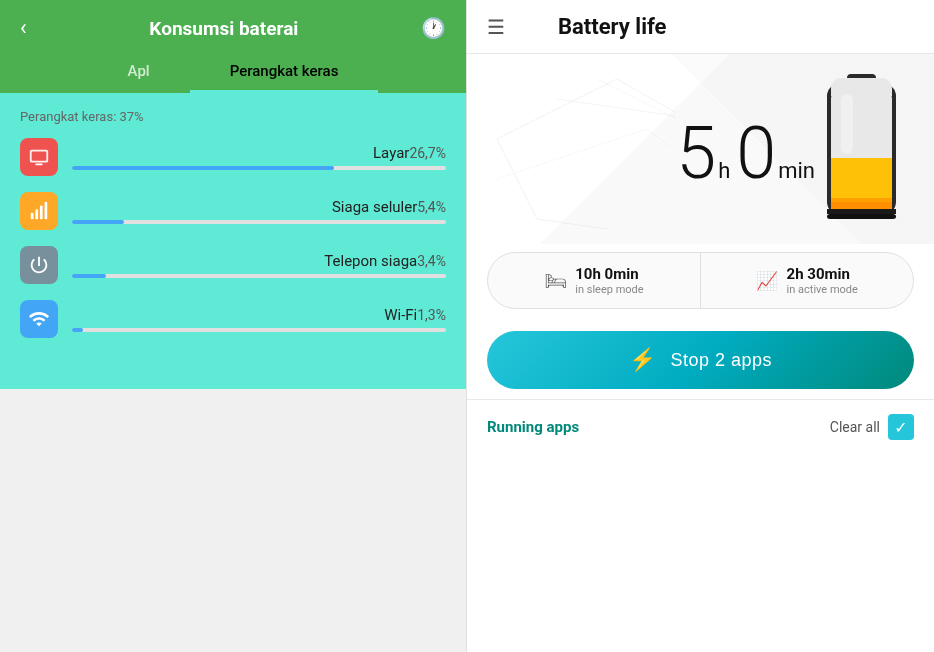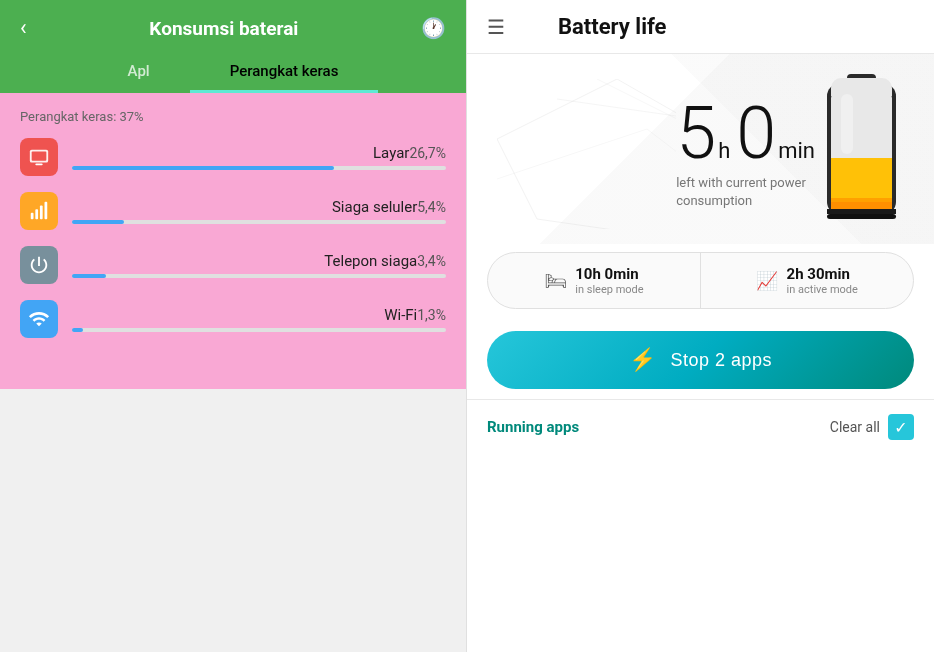--- a/index.html
+++ b/index.html
@@ -73,21 +73,21 @@
 
     .tab.active {
       color: #000000;
       border-bottom: 3px solid #5eead4;
     }
 
     .left-content {
       padding: 16px 20px;
       flex: 1;
       overflow-y: auto;
-      background: #f9a8d4;
+      background: #5eead4;
     }
 
     .hardware-label {
       font-size: 13px;
       color: #666;
       margin-bottom: 14px;
     }
 
     .battery-item {
       display: flex;
@@ -488,23 +488,20 @@
       <line x1="150" y1="50" x2="280" y2="150" stroke="#ccc" stroke-width="0.5" opacity="0.3"></line>
     </svg>
 
     <div class="time-display">
       <div class="time-big">
         <span class="time-number">5</span>
         <span class="time-unit">h</span>
         <span class="time-number">0</span>
         <span class="time-unit">min</span>
       </div>
-      <div class="time-sub">
-        left with current power<br>consumption
-      </div>
     </div>
 
     <div class="battery-svg-wrap">
       <svg width="85" height="160" viewBox="0 0 85 160" xmlns="http://www.w3.org/2000/svg">
 
         <rect x="28" y="0" width="29" height="10" rx="4" fill="#2a2a2a"></rect>
 
         <rect x="8" y="10" width="69" height="130" rx="12" fill="#2a2a2a"></rect>
 
         <rect x="12" y="14" width="61" height="122" rx="10" fill="#e8e8e8"></rect>

